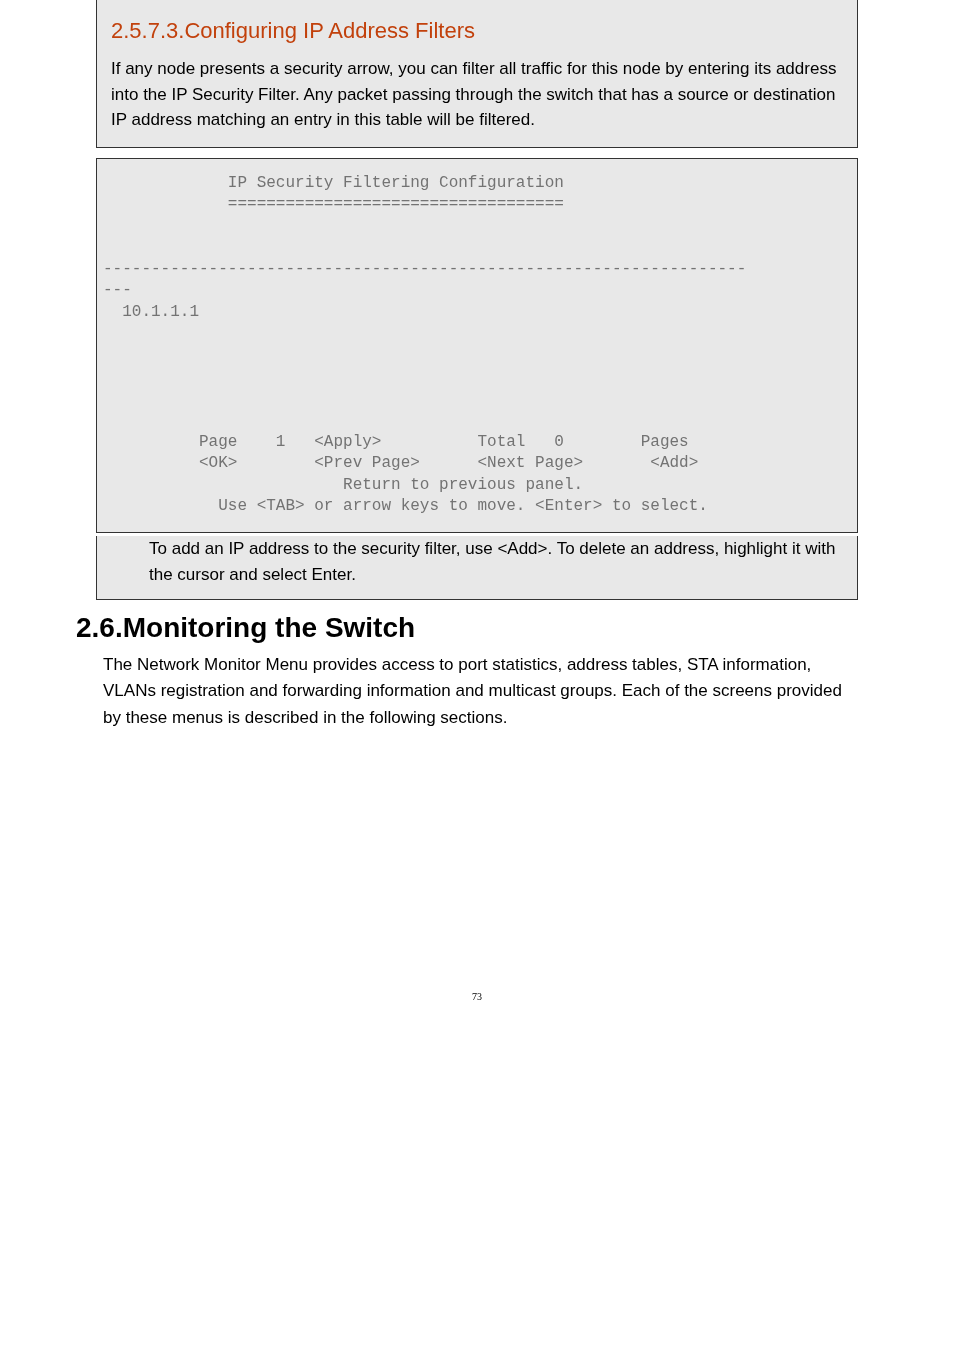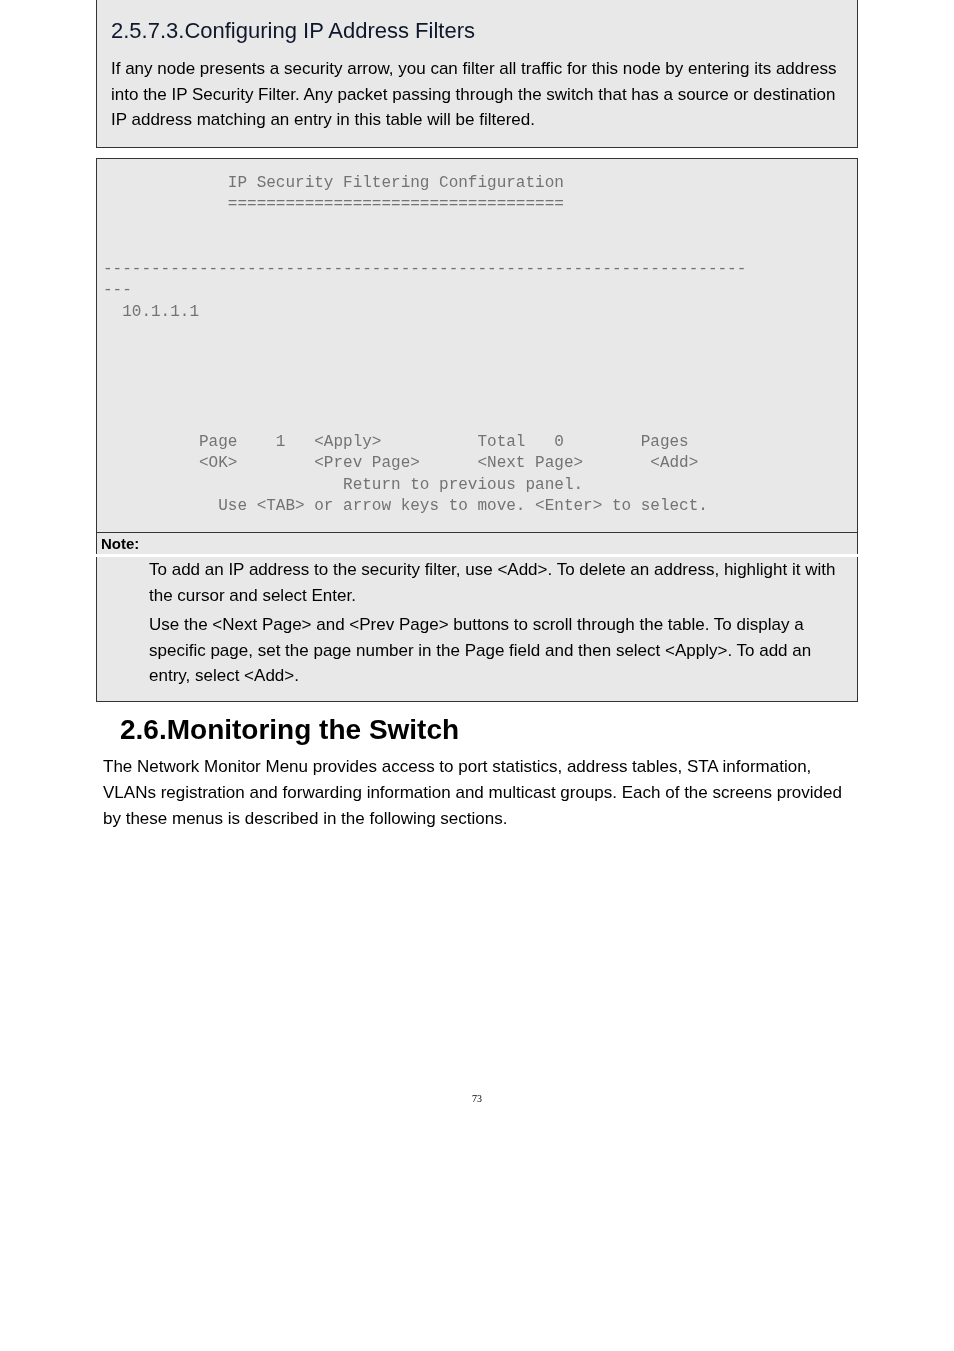--- a/index.html
+++ b/index.html
@@ -15,21 +15,21 @@
     .shaded-box {
       background: #e8e8e8;
       border: 1px solid #333;
       border-top: none;
       padding: 4px 14px 10px 14px;
       margin: 0 96px 0 96px;
     }
     .subsection-title {
       font-size: 22px;
       font-weight: normal;
-      color: #0f172a;
+      color: #c2410c;
       margin: 14px 0 12px 0;
     }
     .body-text {
       font-size: 17px;
       line-height: 1.5;
       color: #000;
       margin: 4px 0;
     }
     .console-box {
       background: #e8e8e8;
@@ -51,21 +51,21 @@
       padding: 0 14px 8px 52px;
     }
     .note-body-wrap .body-text {
       font-size: 17px;
       line-height: 1.5;
     }
     .section-title {
       font-size: 28px;
       font-weight: bold;
       margin: 12px 0 8px 0;
-      padding: 0 120px;
+      padding: 0 76px;
     }
     .body-para {
       font-size: 17px;
       line-height: 1.55;
       padding: 0 96px;
       margin: 4px 7px;
     }
     .page-number {
       text-align: center;
       font-size: 10px;
@@ -102,25 +102,23 @@
 
 
 
 
 
           Page    1   &lt;Apply&gt;          Total   0        Pages
           &lt;OK&gt;        &lt;Prev Page&gt;      &lt;Next Page&gt;       &lt;Add&gt;
                          Return to previous panel.
             Use &lt;TAB&gt; or arrow keys to move. &lt;Enter&gt; to select.</div>
 
-  <div class="note-row">Note:</div>
 
   <div class="note-body-wrap">
     <div class="body-text">To add an IP address to the security filter, use &lt;Add&gt;. To delete an address, highlight it with the cursor and select Enter.</div>
-    <div class="body-text">Use the &lt;Next Page&gt; and &lt;Prev Page&gt; buttons to scroll through the table. To display a specific page, set the page number in the Page field and then select &lt;Apply&gt;. To add an entry, select &lt;Add&gt;.</div>
   </div>
 
   <div class="section-title">2.6.Monitoring the Switch</div>
 
   <div class="body-para">The Network Monitor Menu provides access to port statistics, address tables, STA information, VLANs registration and forwarding information and multicast groups. Each of the screens provided by these menus is described in the following sections.</div>
 
   <div class="page-number">73</div>
 
 </div>
 

